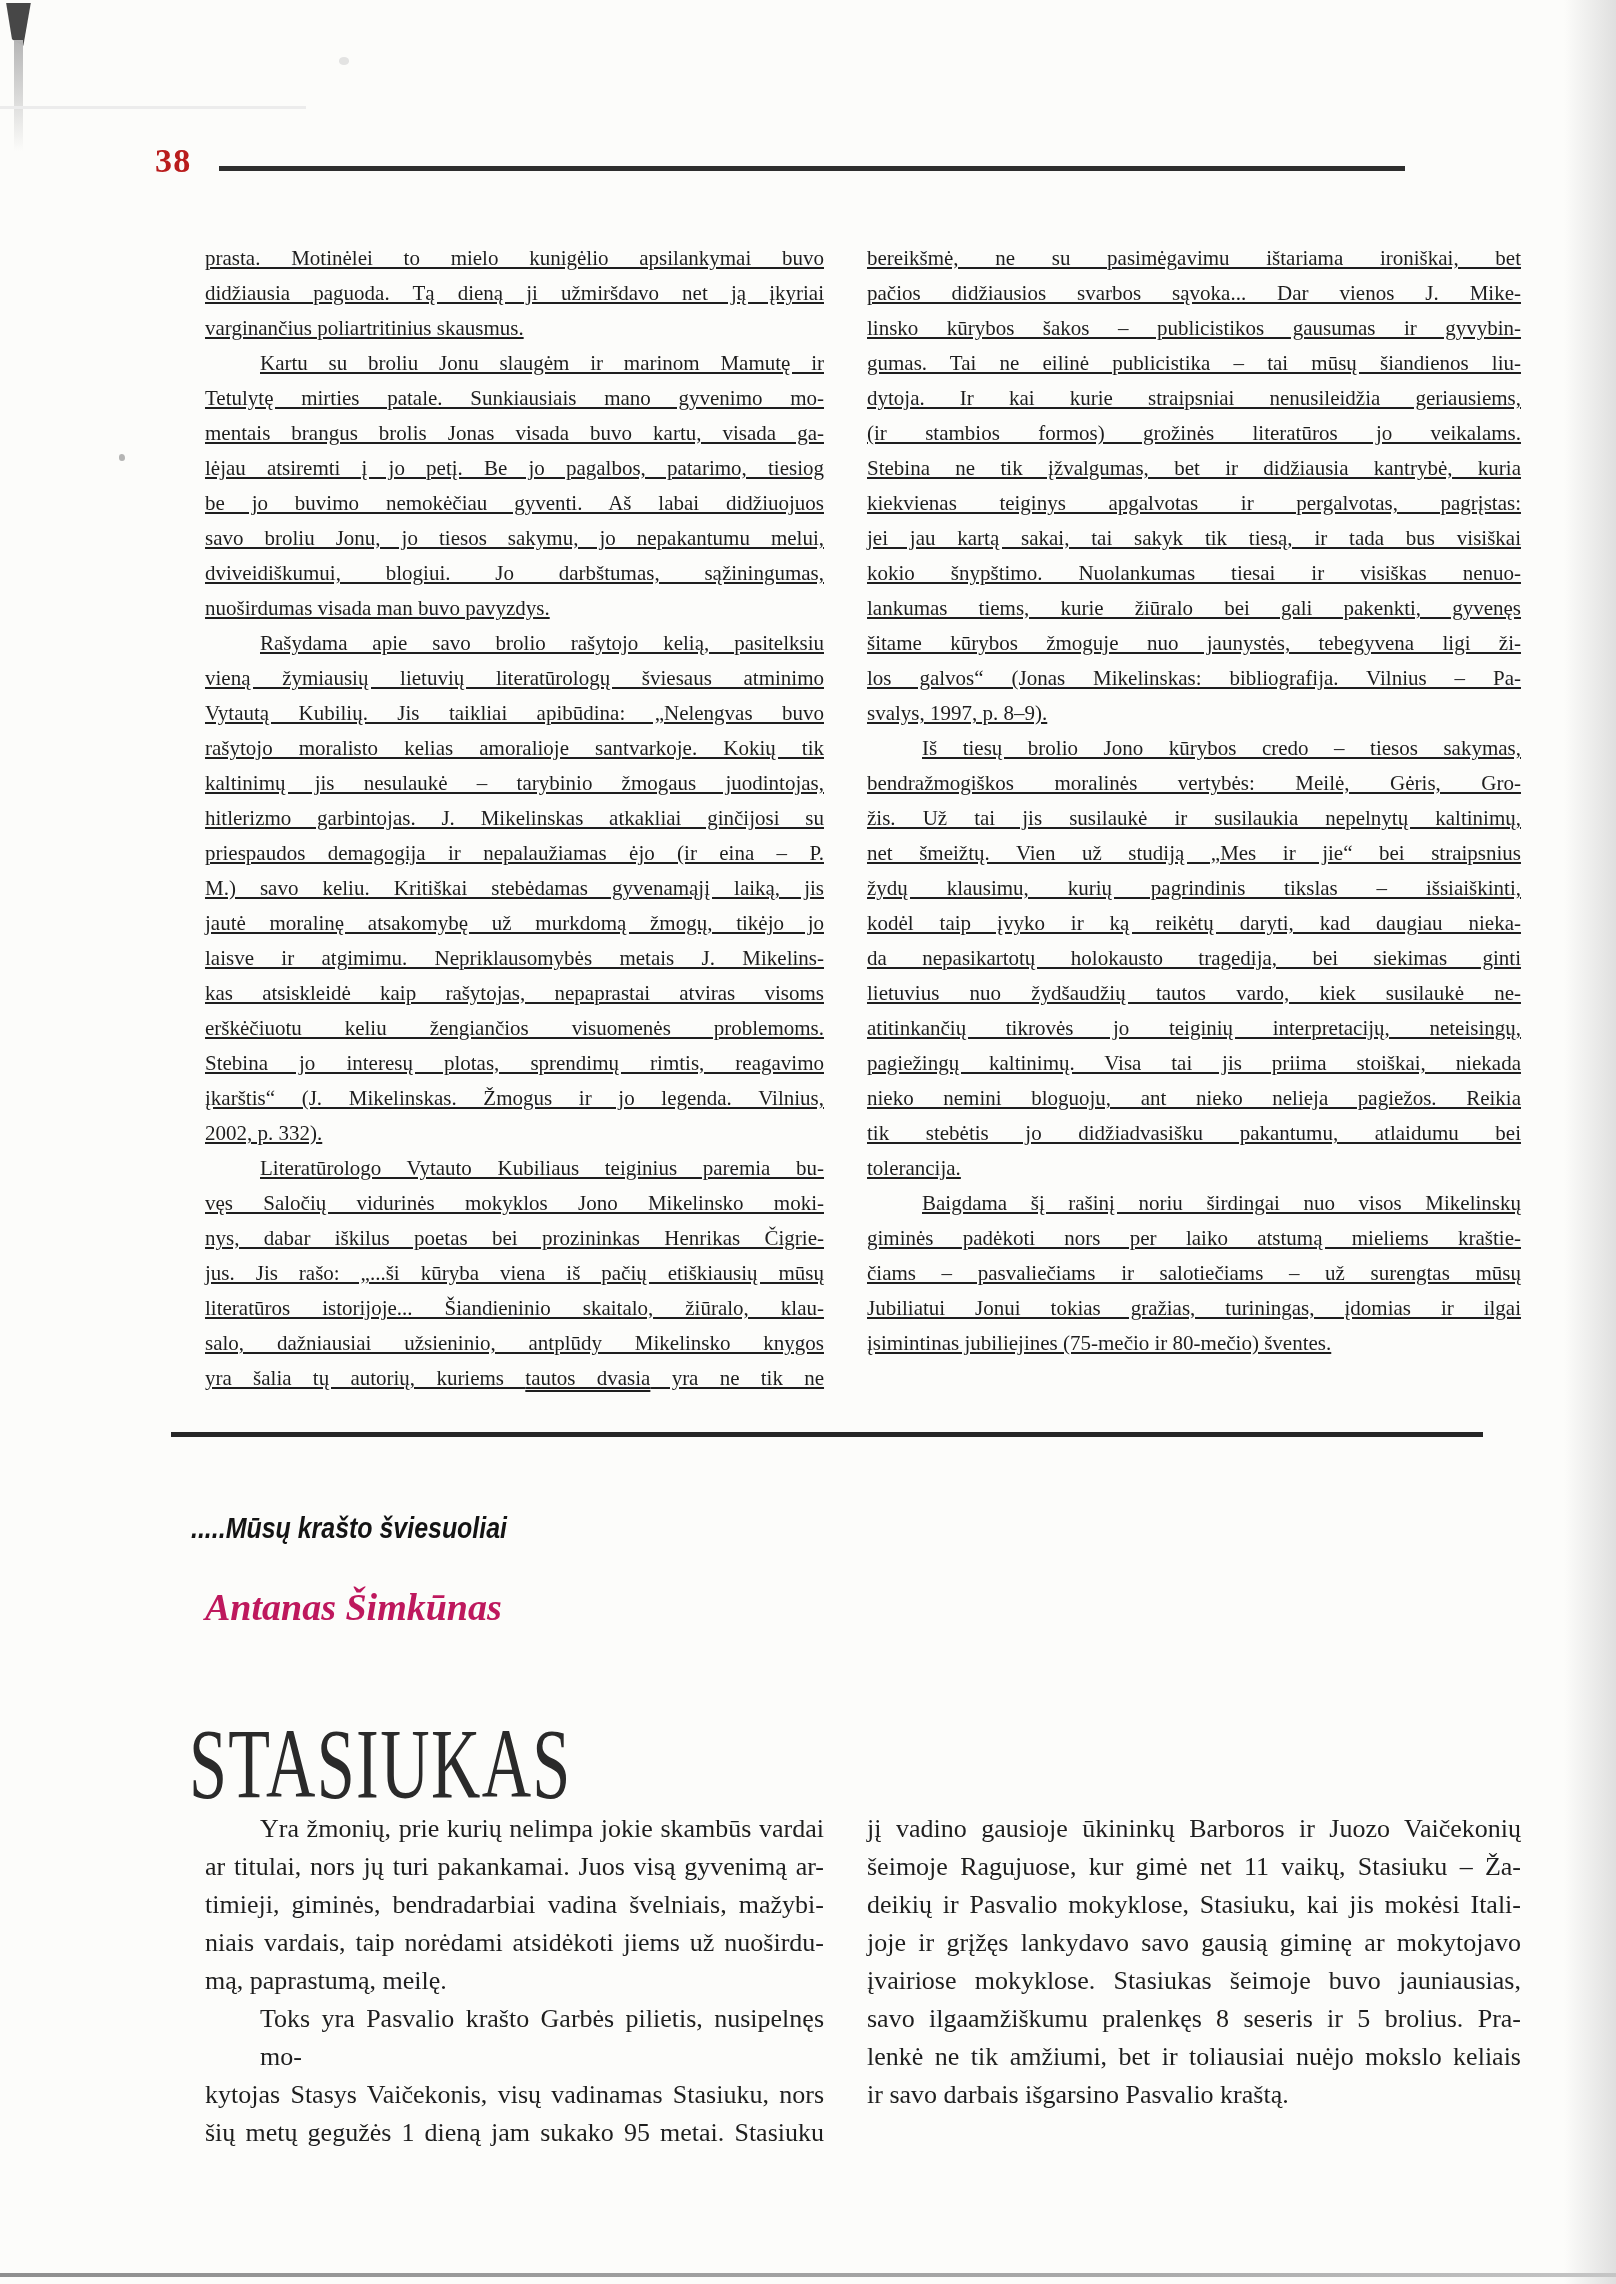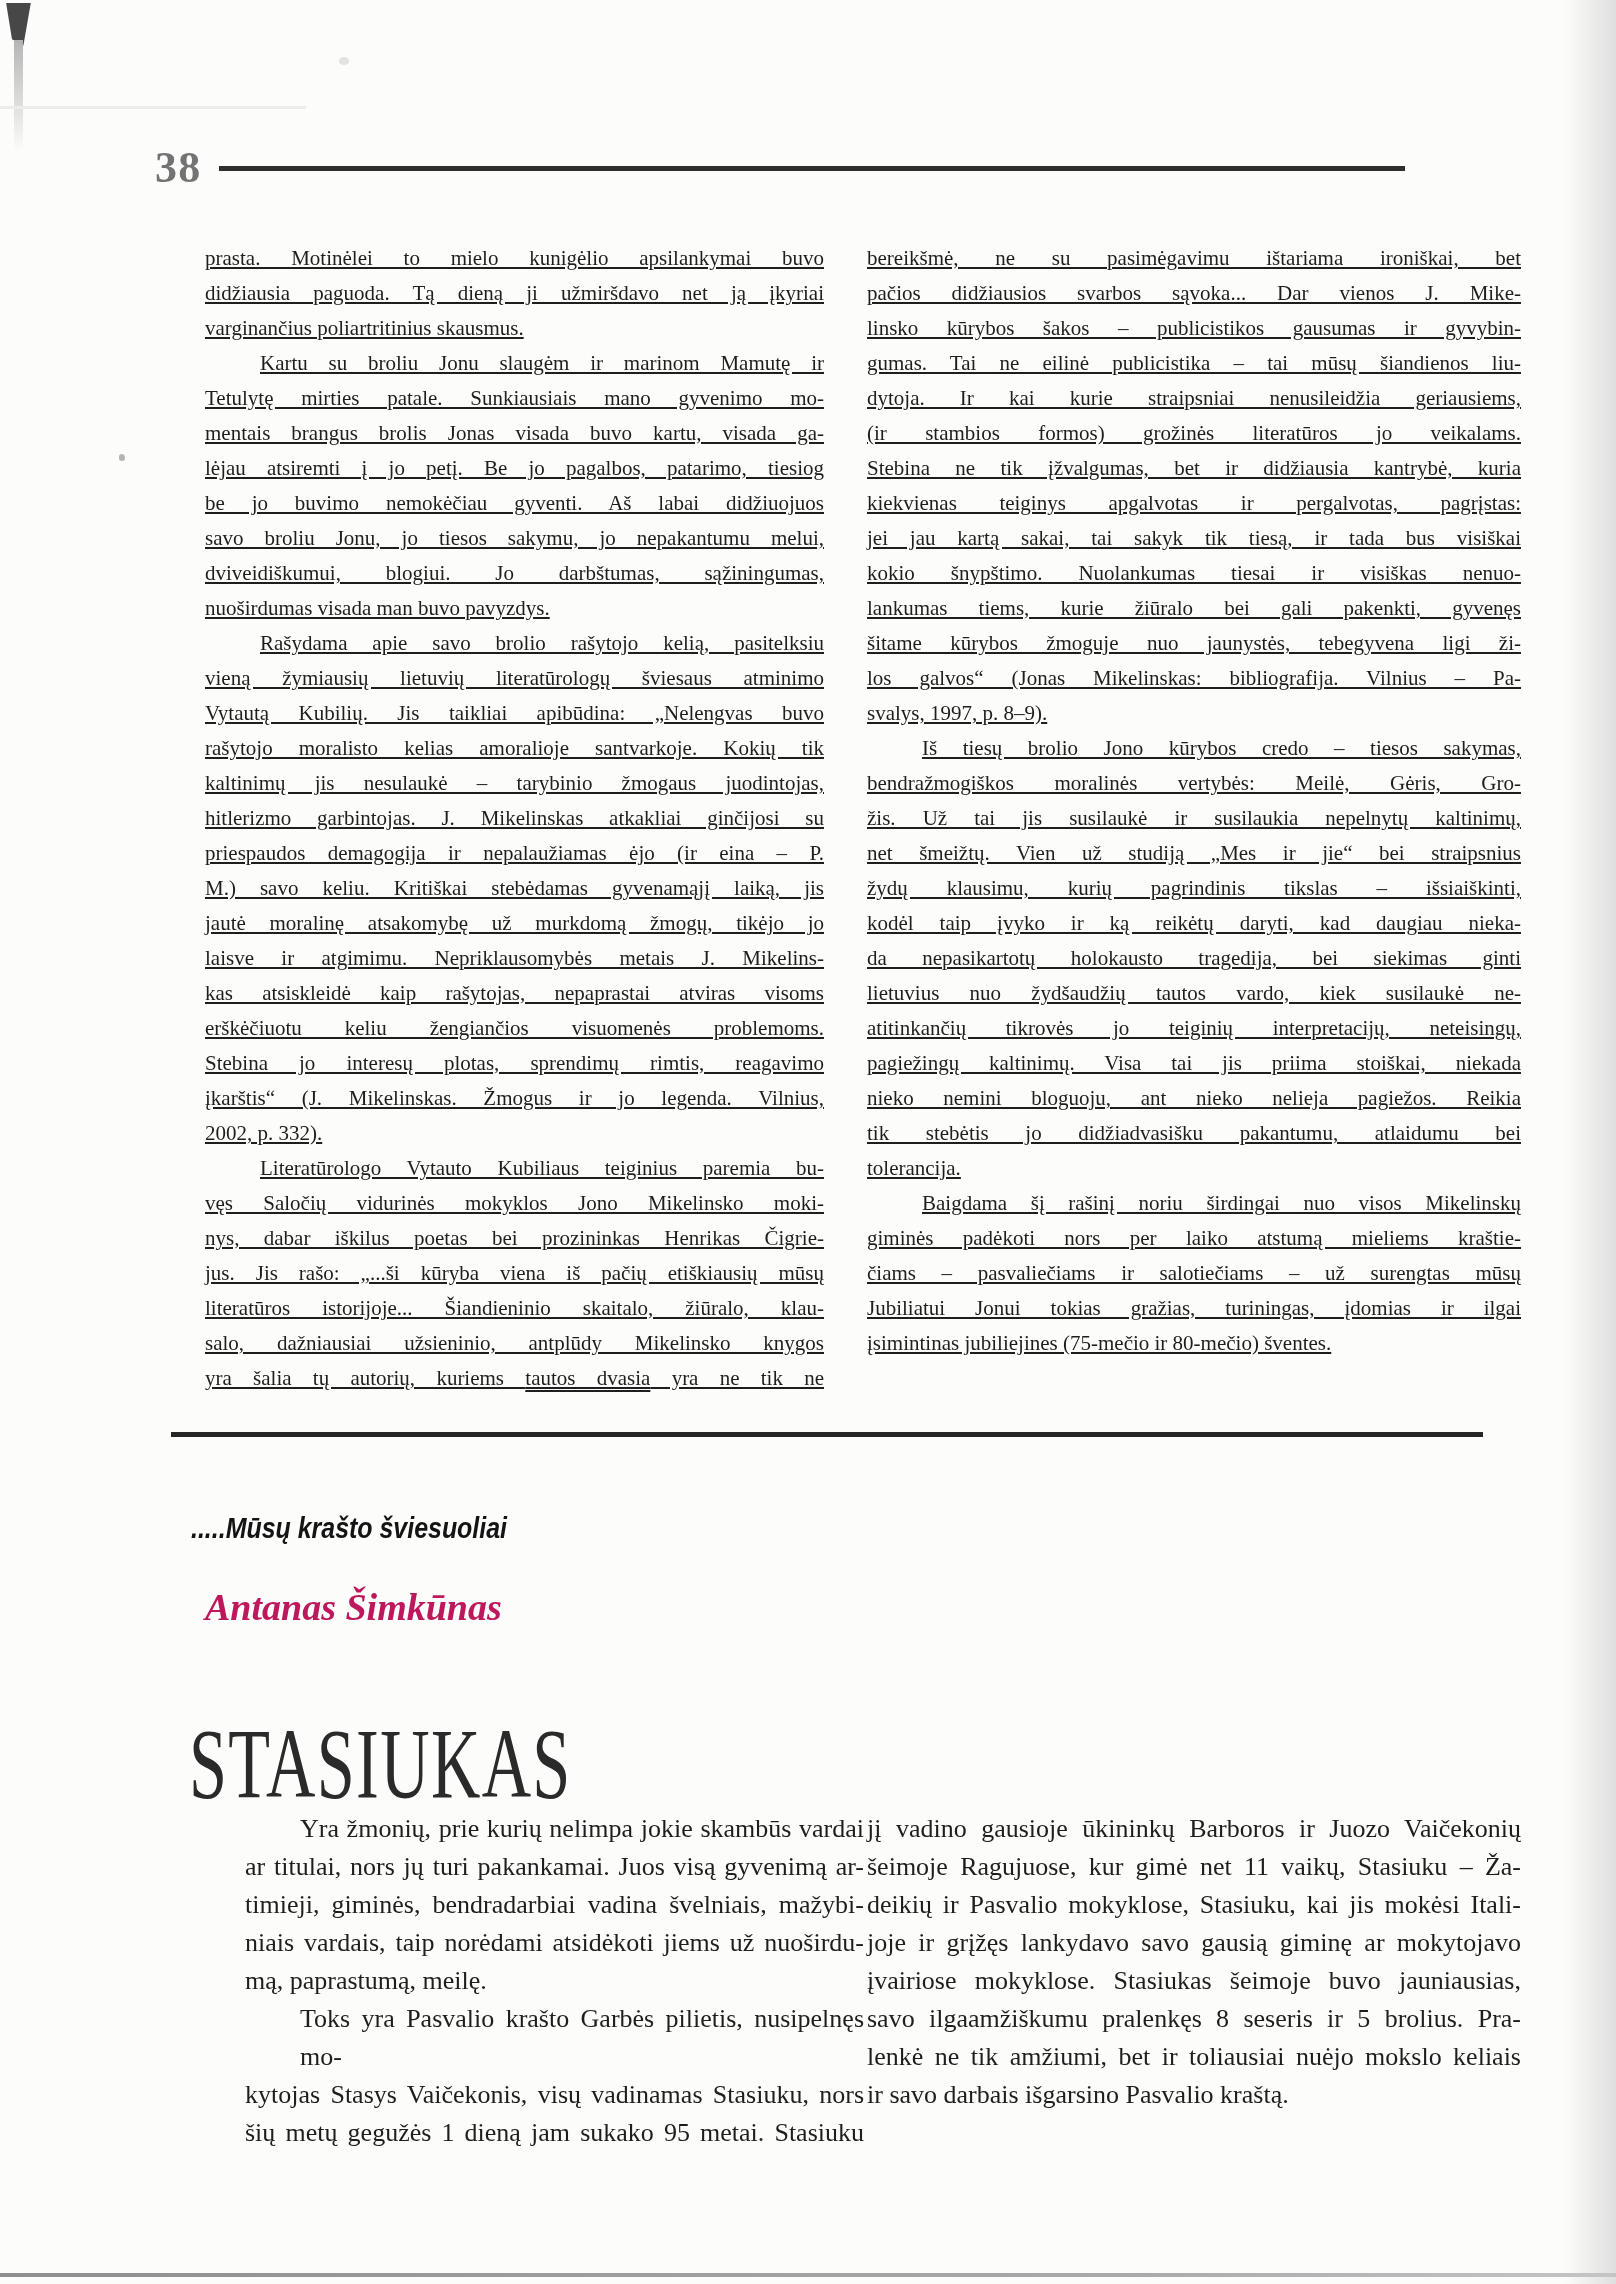--- a/index.html
+++ b/index.html
@@ -40,37 +40,37 @@
     background: linear-gradient(to left, #dadada, rgba(255,255,255,0));
     opacity: .85;
   }
   .bottom-line {
     position: absolute; left: 0; top: 2273px; width: 100%; height: 3.9px;
     background: linear-gradient(to right, #8f8f8f, #aaaaaa 70%, #c5c5c5);
   }
 
   .page-number {
     position: absolute; left: 155px; top: 142px;
-    font-size: 44px; font-weight: bold; letter-spacing: 1.3px; color: #737373;
+    font-size: 34px; font-weight: bold; letter-spacing: 1.3px; color: #b91c1c;
   }
   .top-rule {
     position: absolute; left: 219px; top: 166px; width: 1186px; height: 4.6px;
     background: #2e2e2e;
   }
   .mid-rule {
     position: absolute; left: 171px; top: 1432px; width: 1312px; height: 5.2px;
     background: #262626;
   }
 
   .col { position: absolute; }
   .col-top { font-size: 21px; line-height: 35px; text-decoration: underline; }
   .col-bottom { font-size: 26px; line-height: 38px; }
   #col-top-left     { left: 205px;  top: 241px;  width: 619px; }
   #col-top-right    { left: 867px; top: 241px;  width: 654px; }
-  #col-bottom-left  { left: 205px;  top: 1810px; width: 619px; margin-left: 40px; }
+  #col-bottom-left  { left: 205px;  top: 1810px; width: 619px; }
   #col-bottom-right { left: 867px; top: 1810px; width: 654px; }
 
   .line { text-align: justify; text-align-last: justify; }
   .line.end { text-align-last: left; }
   .line.indent { padding-left: 55px; }
   .line u {
     text-decoration-line: underline;
     text-decoration-thickness: 2px;
     text-underline-offset: 4.6px;
   }

